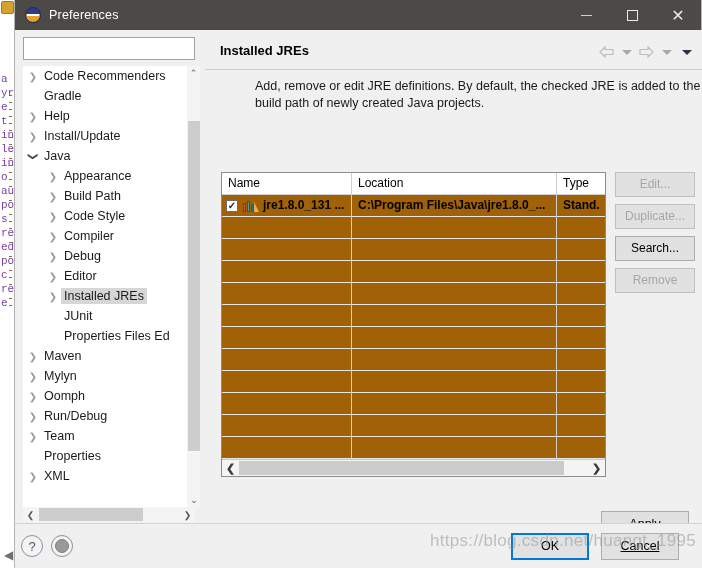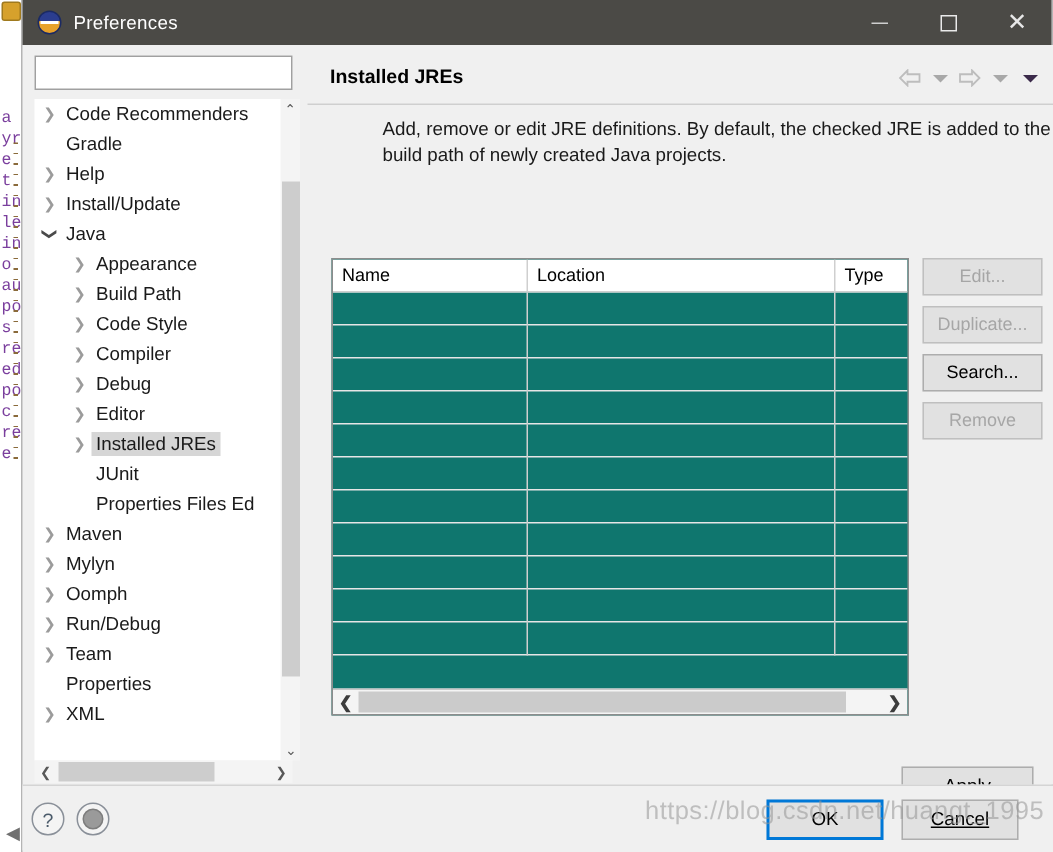--- a/index.html
+++ b/index.html
@@ -137,21 +137,21 @@
 
   .desc {
     position: absolute; left: 15px; top: 48px; width: 468px;
     font-size: 12.5px; color: #1a1a1a; line-height: 17px; margin-left: 35px;
   }
   .listlabel { position: absolute; left: 30px; top: 122px; font-size: 12.5px; color: #000000; margin-top: 28px; }
 
   
   .tablebox {
     position: absolute; left: 16px; top: 142px; width: 385px; height: 305px;
-    border: 1px solid #8c8c8c; background: #0f766e; overflow: hidden;
+    border: 1px solid #8c8c8c; background: #a16207; overflow: hidden;
   }
   .thead { display: flex; height: 22px; background: #ffffff; border-bottom: 1px solid #cfcfcf; }
   .th {
     font-size: 12px; color: #000; padding: 3px 0 0 6px; white-space: nowrap;
     border-right: 1px solid #cfcfcf; overflow: hidden;
   }
   .th.c0 { width: 130px; }
   .th.c1 { width: 205px; }
   .th.c2 { width: 48px; border-right: none; }
   .trow { display: flex; height: 22px; border-bottom: 1px solid #e6e6e6; align-items: center; }
@@ -407,20 +407,34 @@
       <div class="desc">Add, remove or edit JRE definitions. By default, the checked JRE is added to the build path of newly created Java projects.</div>
       <div class="listlabel">Installed JREs:</div>
 
       <div class="tablebox">
         <div class="thead">
           <div class="th c0">Name</div>
           <div class="th c1">Location</div>
           <div class="th c2">Type</div>
         </div>
 
+        <div class="trow">
+          <div class="td c0">
+            <span class="cbx"></span>
+            <span class="jreicon">
+                <i></i>
+                <i></i>
+                <i></i>
+                <u></u>
+              </span>
+            <span>jre1.8.0_131 ...</span>
+          </div>
+          <div class="td c1">C:\Program Files\Java\jre1.8.0_...</div>
+          <div class="td c2">Stand.</div>
+        </div>
 
         <div class="emptyrows" id="empty-rows">
             <div class="erow">
               <div class="ecell c0"></div>
               <div class="ecell c1"></div>
               <div class="ecell c2"></div>
             </div>
             <div class="erow">
               <div class="ecell c0"></div>
               <div class="ecell c1"></div>

